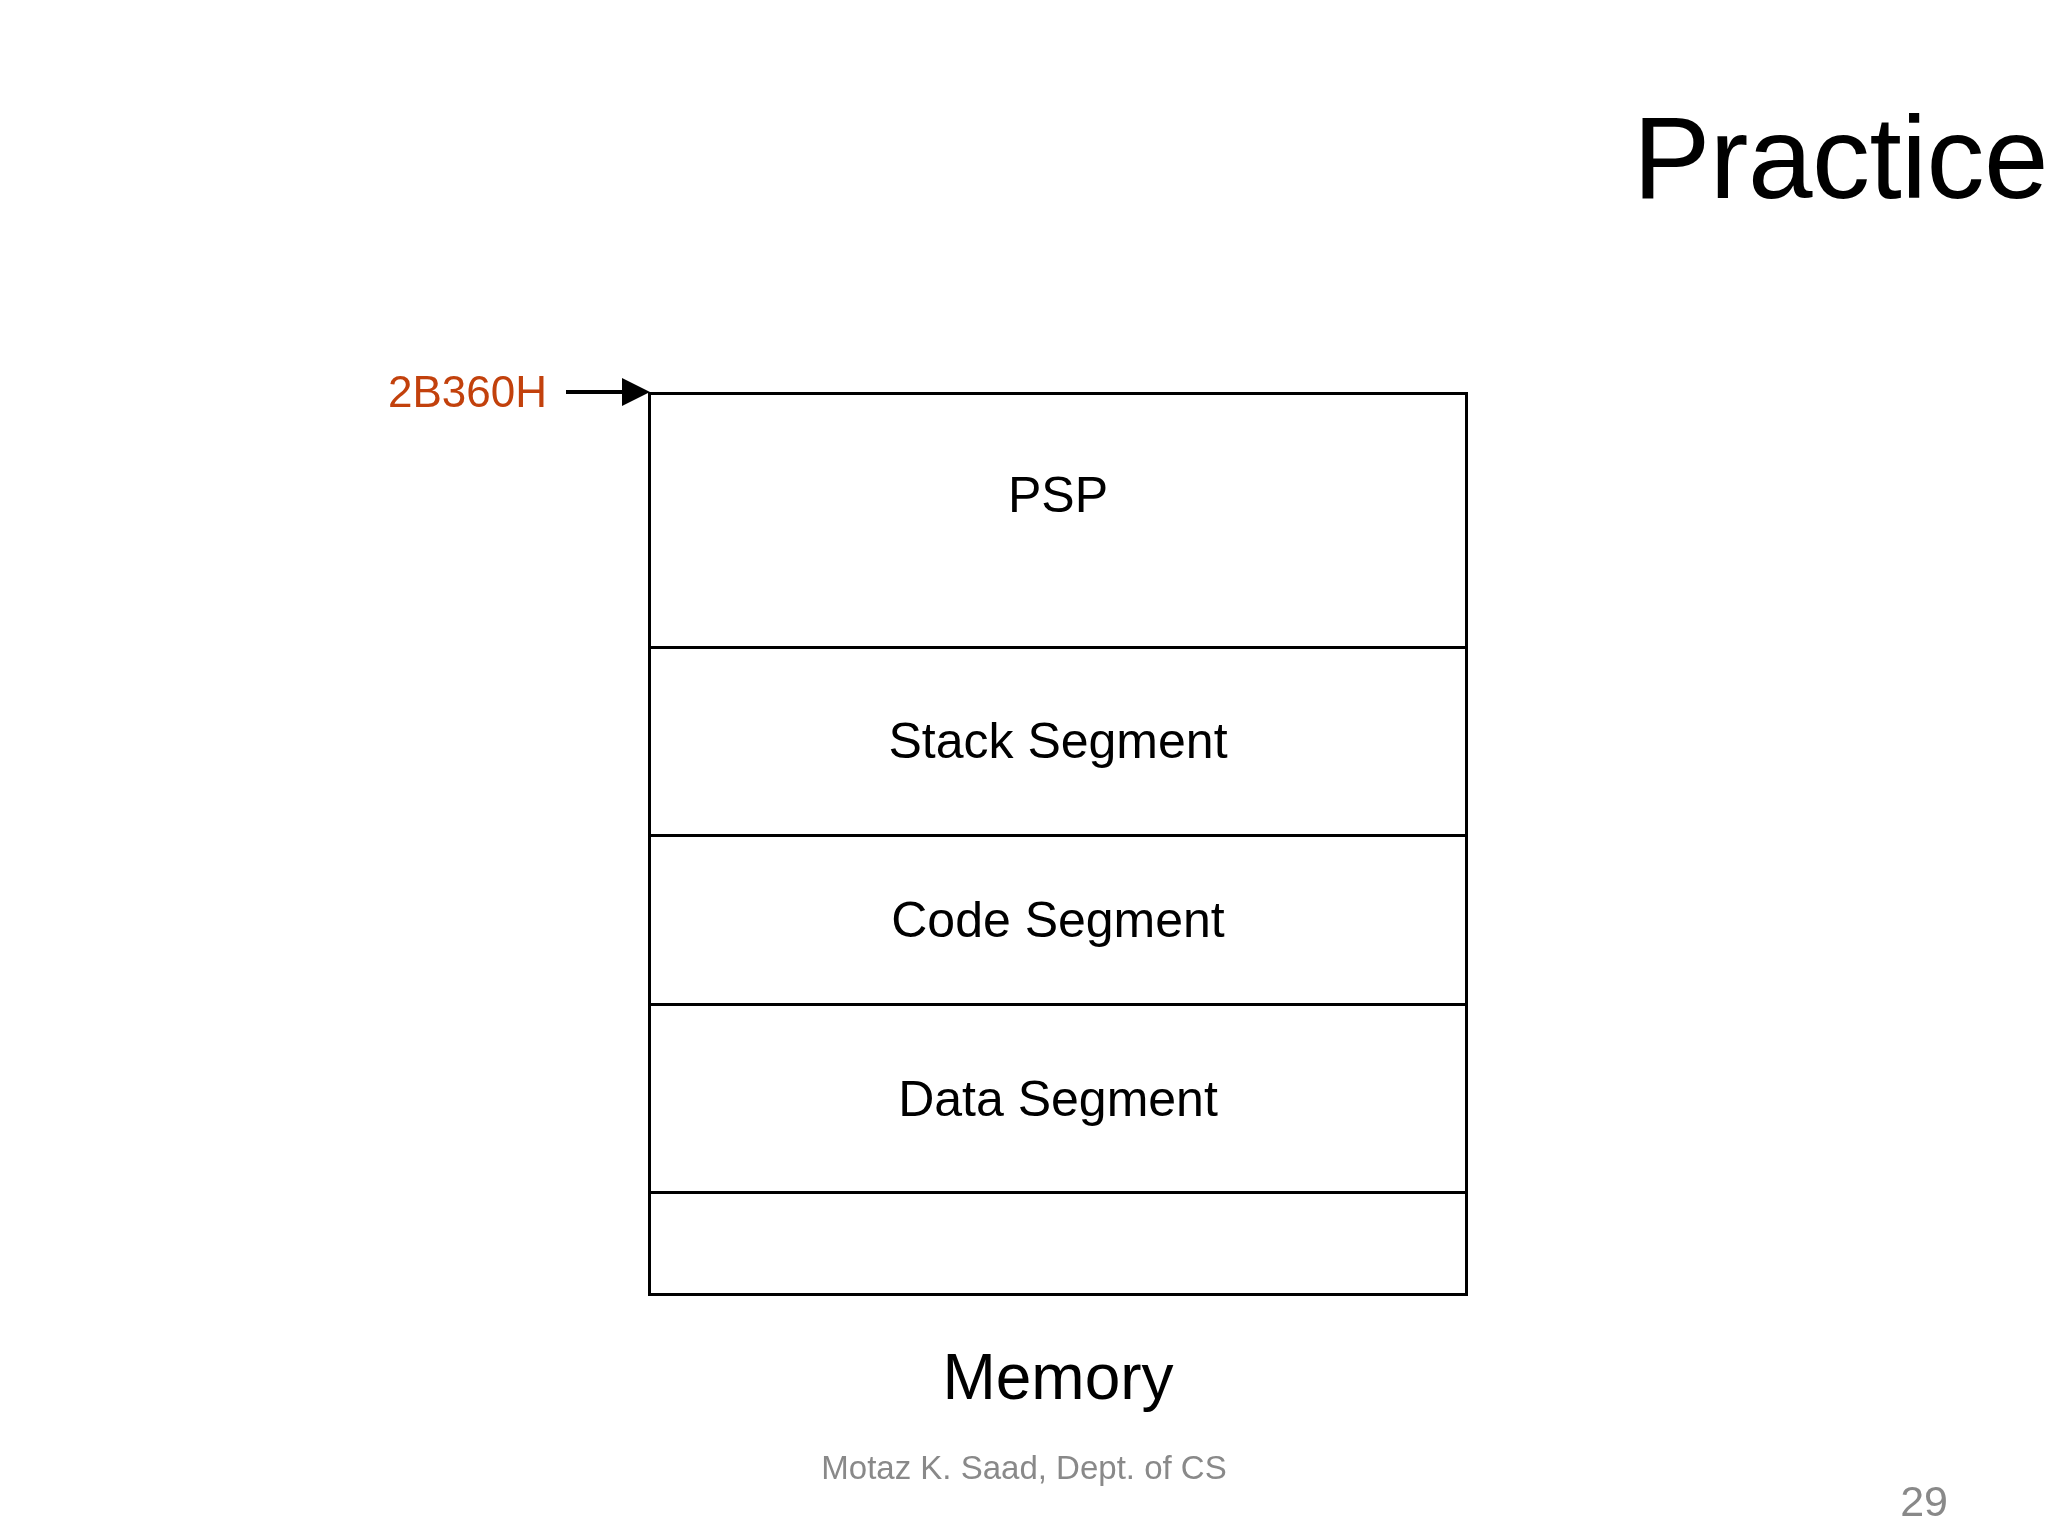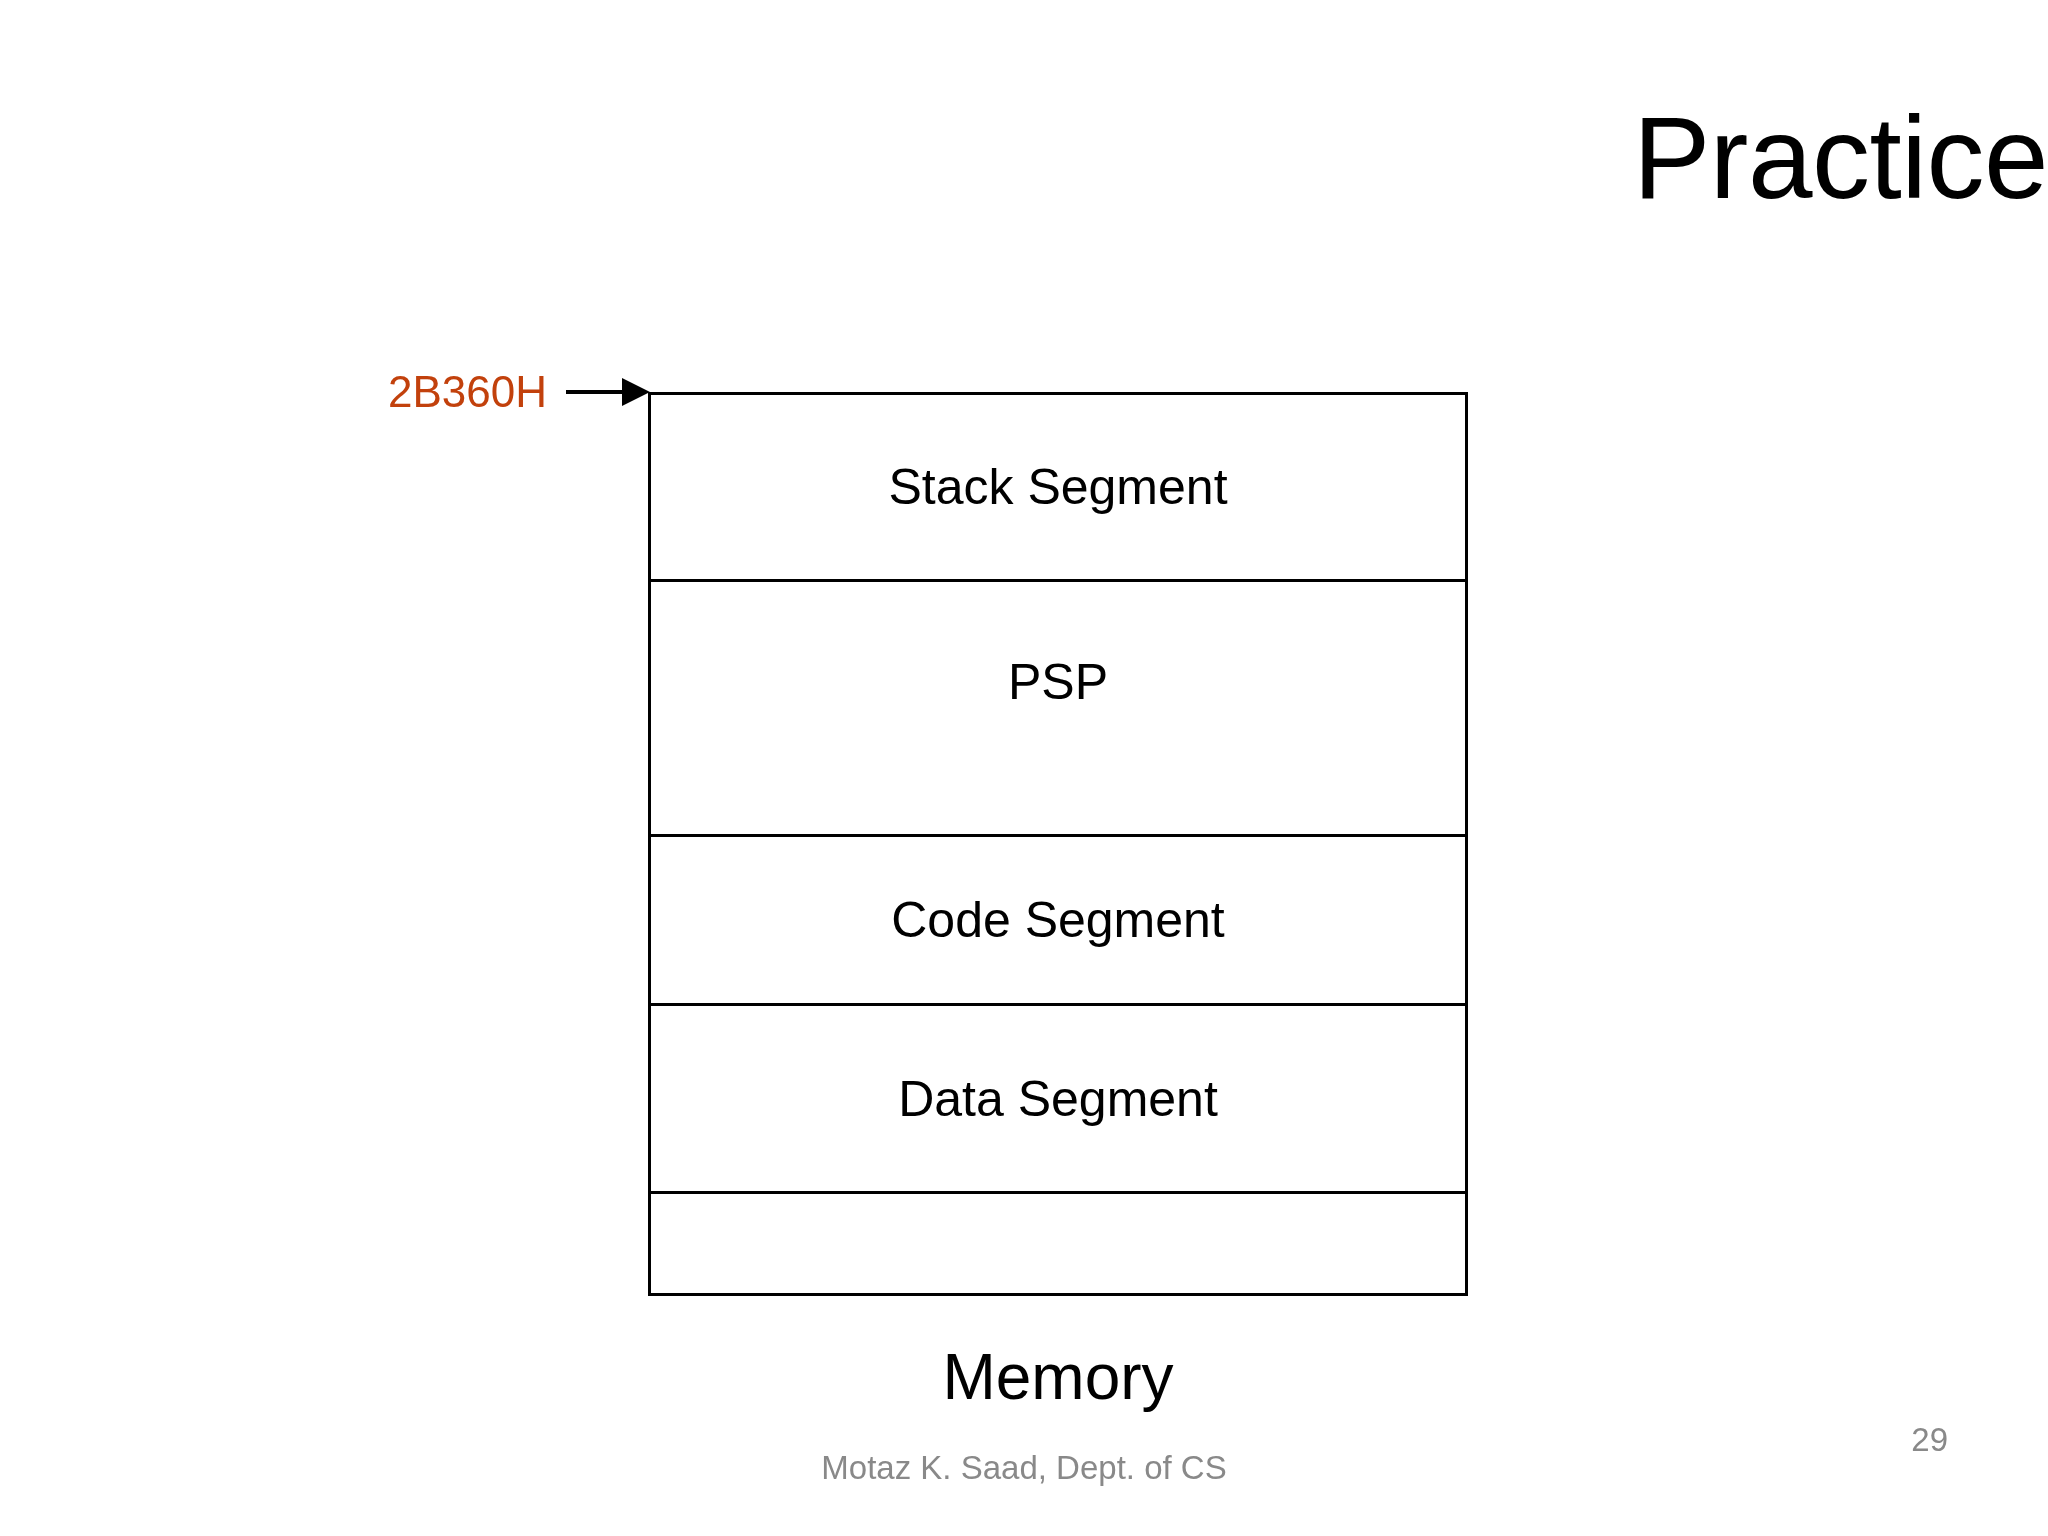--- a/index.html
+++ b/index.html
@@ -126,23 +126,23 @@
     font-family: "Liberation Sans", sans-serif;
     font-size: 33px;
     font-weight: 400;
     line-height: 1.2;
     color: #898989;
     white-space: nowrap;
   }
   #footer-page-number {
     position: absolute;
     right: 100px;
-    top: 1420px;
+    top: 1476px;
     font-family: "Liberation Sans", sans-serif;
-    font-size: 33px;
+    font-size: 43px;
     font-weight: 400;
     line-height: 1.2;
     color: #898989;
     white-space: nowrap;
   }
 </style>
 </head>
 <body>
 
 <div id="slide-title">Practice</div>
@@ -150,26 +150,26 @@
 <div id="address-callout">
   <span id="address-label">2B360H</span>
 </div>
 <svg id="address-arrow" viewBox="0 0 86 40" width="86" height="40" aria-hidden="true">
   <line x1="0" y1="20" x2="74" y2="20" stroke="#000000" stroke-width="4"></line>
   <polygon points="56,6 84,20 56,34" fill="#000000"></polygon>
 </svg>
 
 <div id="memory-diagram">
 
+  <div class="memory-band band-psp">
+    <span class="band-label">PSP</span>
+  </div>
+
   <div class="memory-band band-stack">
     <span class="band-label">Stack Segment</span>
-  </div>
-
-  <div class="memory-band band-psp">
-    <span class="band-label">PSP</span>
   </div>
 
   <div class="memory-band band-code">
     <span class="band-label">Code Segment</span>
   </div>
 
   <div class="memory-band band-data">
     <span class="band-label">Data Segment</span>
   </div>
 

